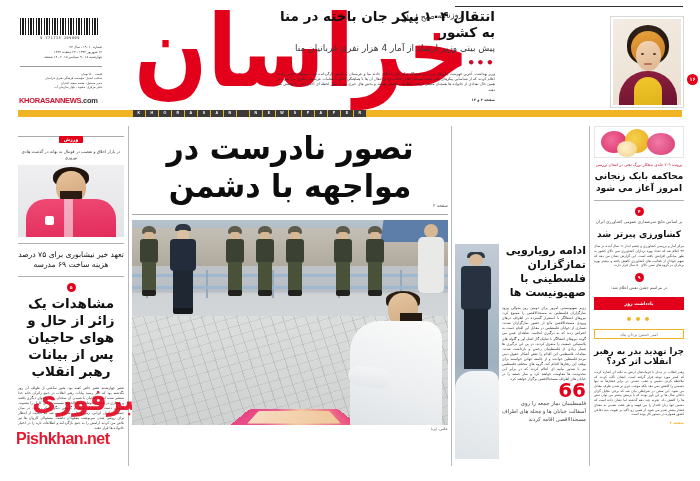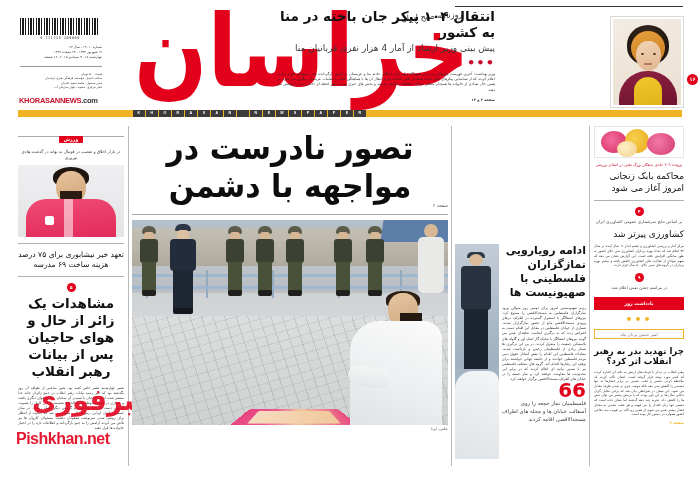--- a/index.html
+++ b/index.html
@@ -191,21 +191,21 @@
   .sp-man{position:absolute;left:0;bottom:0;width:44px;height:88px;
     background:linear-gradient(200deg,#f3f5f6,#dfe4e8);border-radius:18px 10px 0 0;}
 
   
   .colR{position:absolute;left:594px;top:126px;width:90px;}
   .flowerimg{width:90px;height:32px;position:relative;overflow:hidden;background:#fff;
      border:1px solid #e6e6e6;box-sizing:border-box;}
   .fl{position:absolute;border-radius:50%;}
   .r-lead{font-size:3.9px;line-height:5.4px;color:#c8102e;text-align:center;direction:rtl;margin-top:4px;}
   .r-hl{font-size:7.6px;font-weight:bold;color:#111;text-align:center;direction:rtl;line-height:10px;margin-top:3px;letter-spacing:-.2px;}
-  .r-hl2{font-size:9px;font-weight:normal;color:#111;direction:rtl;line-height:12px;margin-top:3px;letter-spacing:-.2px;}
+  .r-hl2{font-size:9px;font-weight:bold;color:#111;text-align:center;direction:rtl;line-height:12px;margin-top:3px;letter-spacing:-.2px;}
   .r-sub{font-size:4.2px;line-height:6px;color:#444;text-align:center;direction:rtl;margin-top:3px;}
   .r-body{font-size:3.3px;line-height:4.7px;color:#2b2b2b;text-align:justify;direction:rtl;margin-top:4px;}
   .redbar{width:90px;height:13px;background:#e3001b;color:#fff;font-size:4.6px;line-height:13px;
     text-align:center;direction:rtl;margin-top:6px;font-weight:bold;}
   .dots-gold{color:#f0b323;font-size:11px;letter-spacing:2px;text-align:center;line-height:10px;margin-top:5px;font-weight:bold;}
   .goldbox{width:90px;height:10px;box-sizing:border-box;border:1px solid #f0b323;color:#6b6b6b;
     font-size:4.2px;line-height:9px;text-align:center;direction:rtl;margin-top:4px;}
   .r-q{font-size:8.6px;font-weight:bold;color:#111;text-align:center;direction:rtl;margin-top:7px;letter-spacing:-.3px;}
   .pgref-r{color:#f0b323;font-weight:bold;font-size:3.6px;}
 </style>

